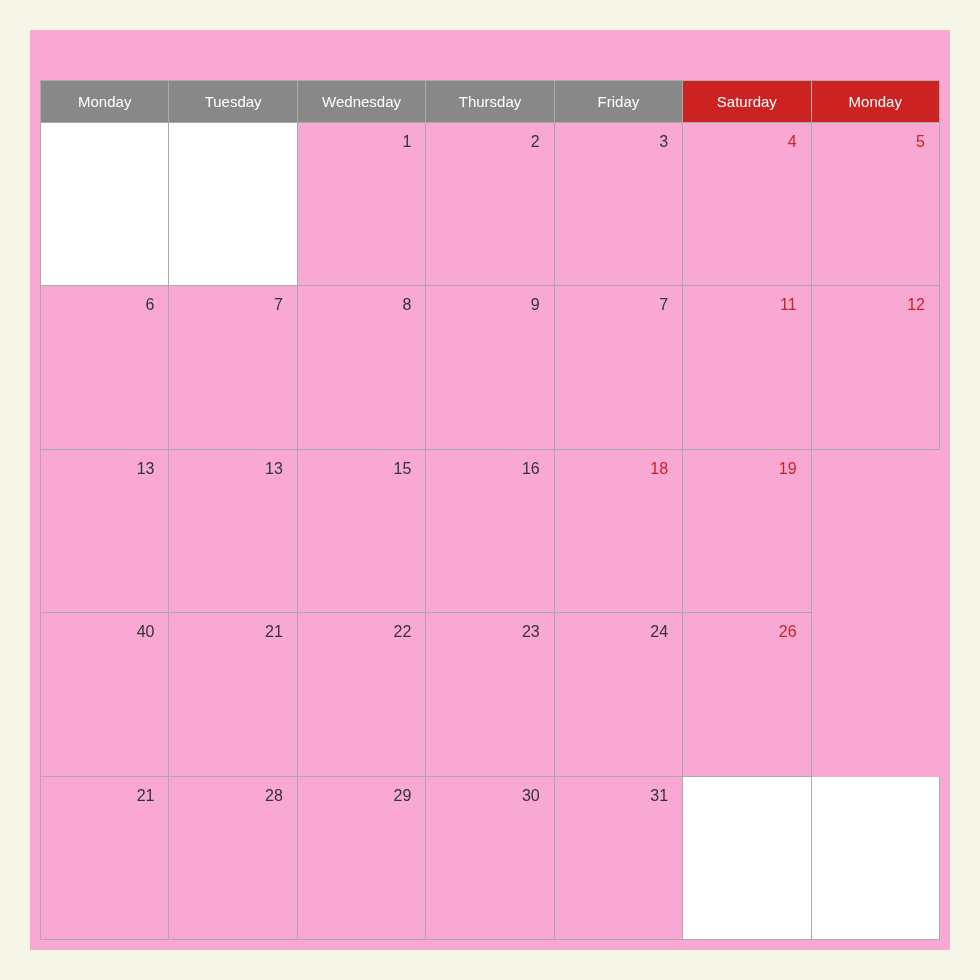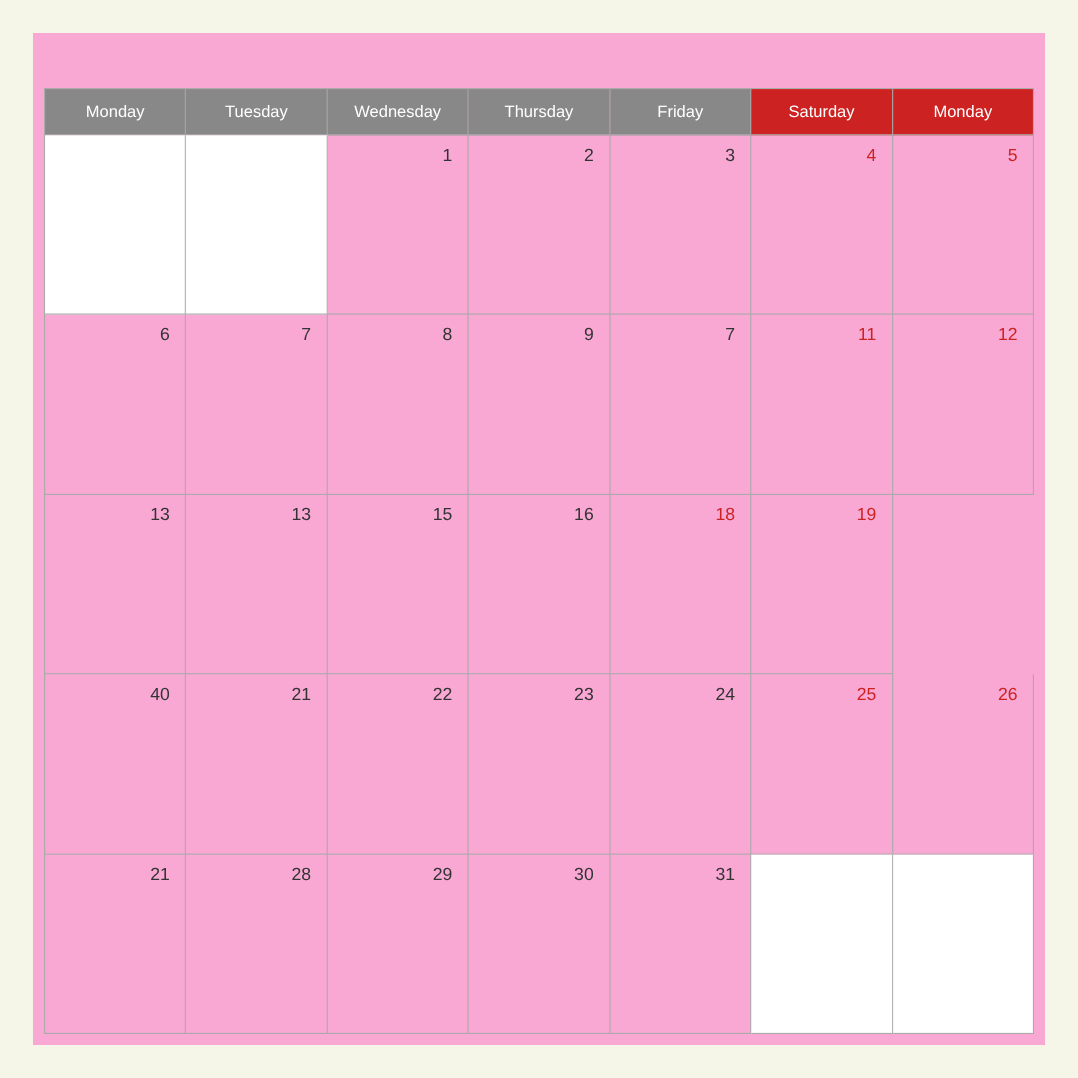--- a/index.html
+++ b/index.html
@@ -205,23 +205,20 @@
           <div class="day-cell">
             <span class="day-number">22</span>
           </div>
           <div class="day-cell">
             <span class="day-number">23</span>
           </div>
           <div class="day-cell">
             <span class="day-number">24</span>
           </div>
           <div class="day-cell weekend-day">
-            <span class="day-number">25</span>
-          </div>
-          <div class="day-cell weekend-day">
             <span class="day-number">26</span>
           </div>
         </div>
         <div class="week-row">
           <div class="day-cell">
             <span class="day-number">21</span>
           </div>
           <div class="day-cell">
             <span class="day-number">28</span>
           </div>

